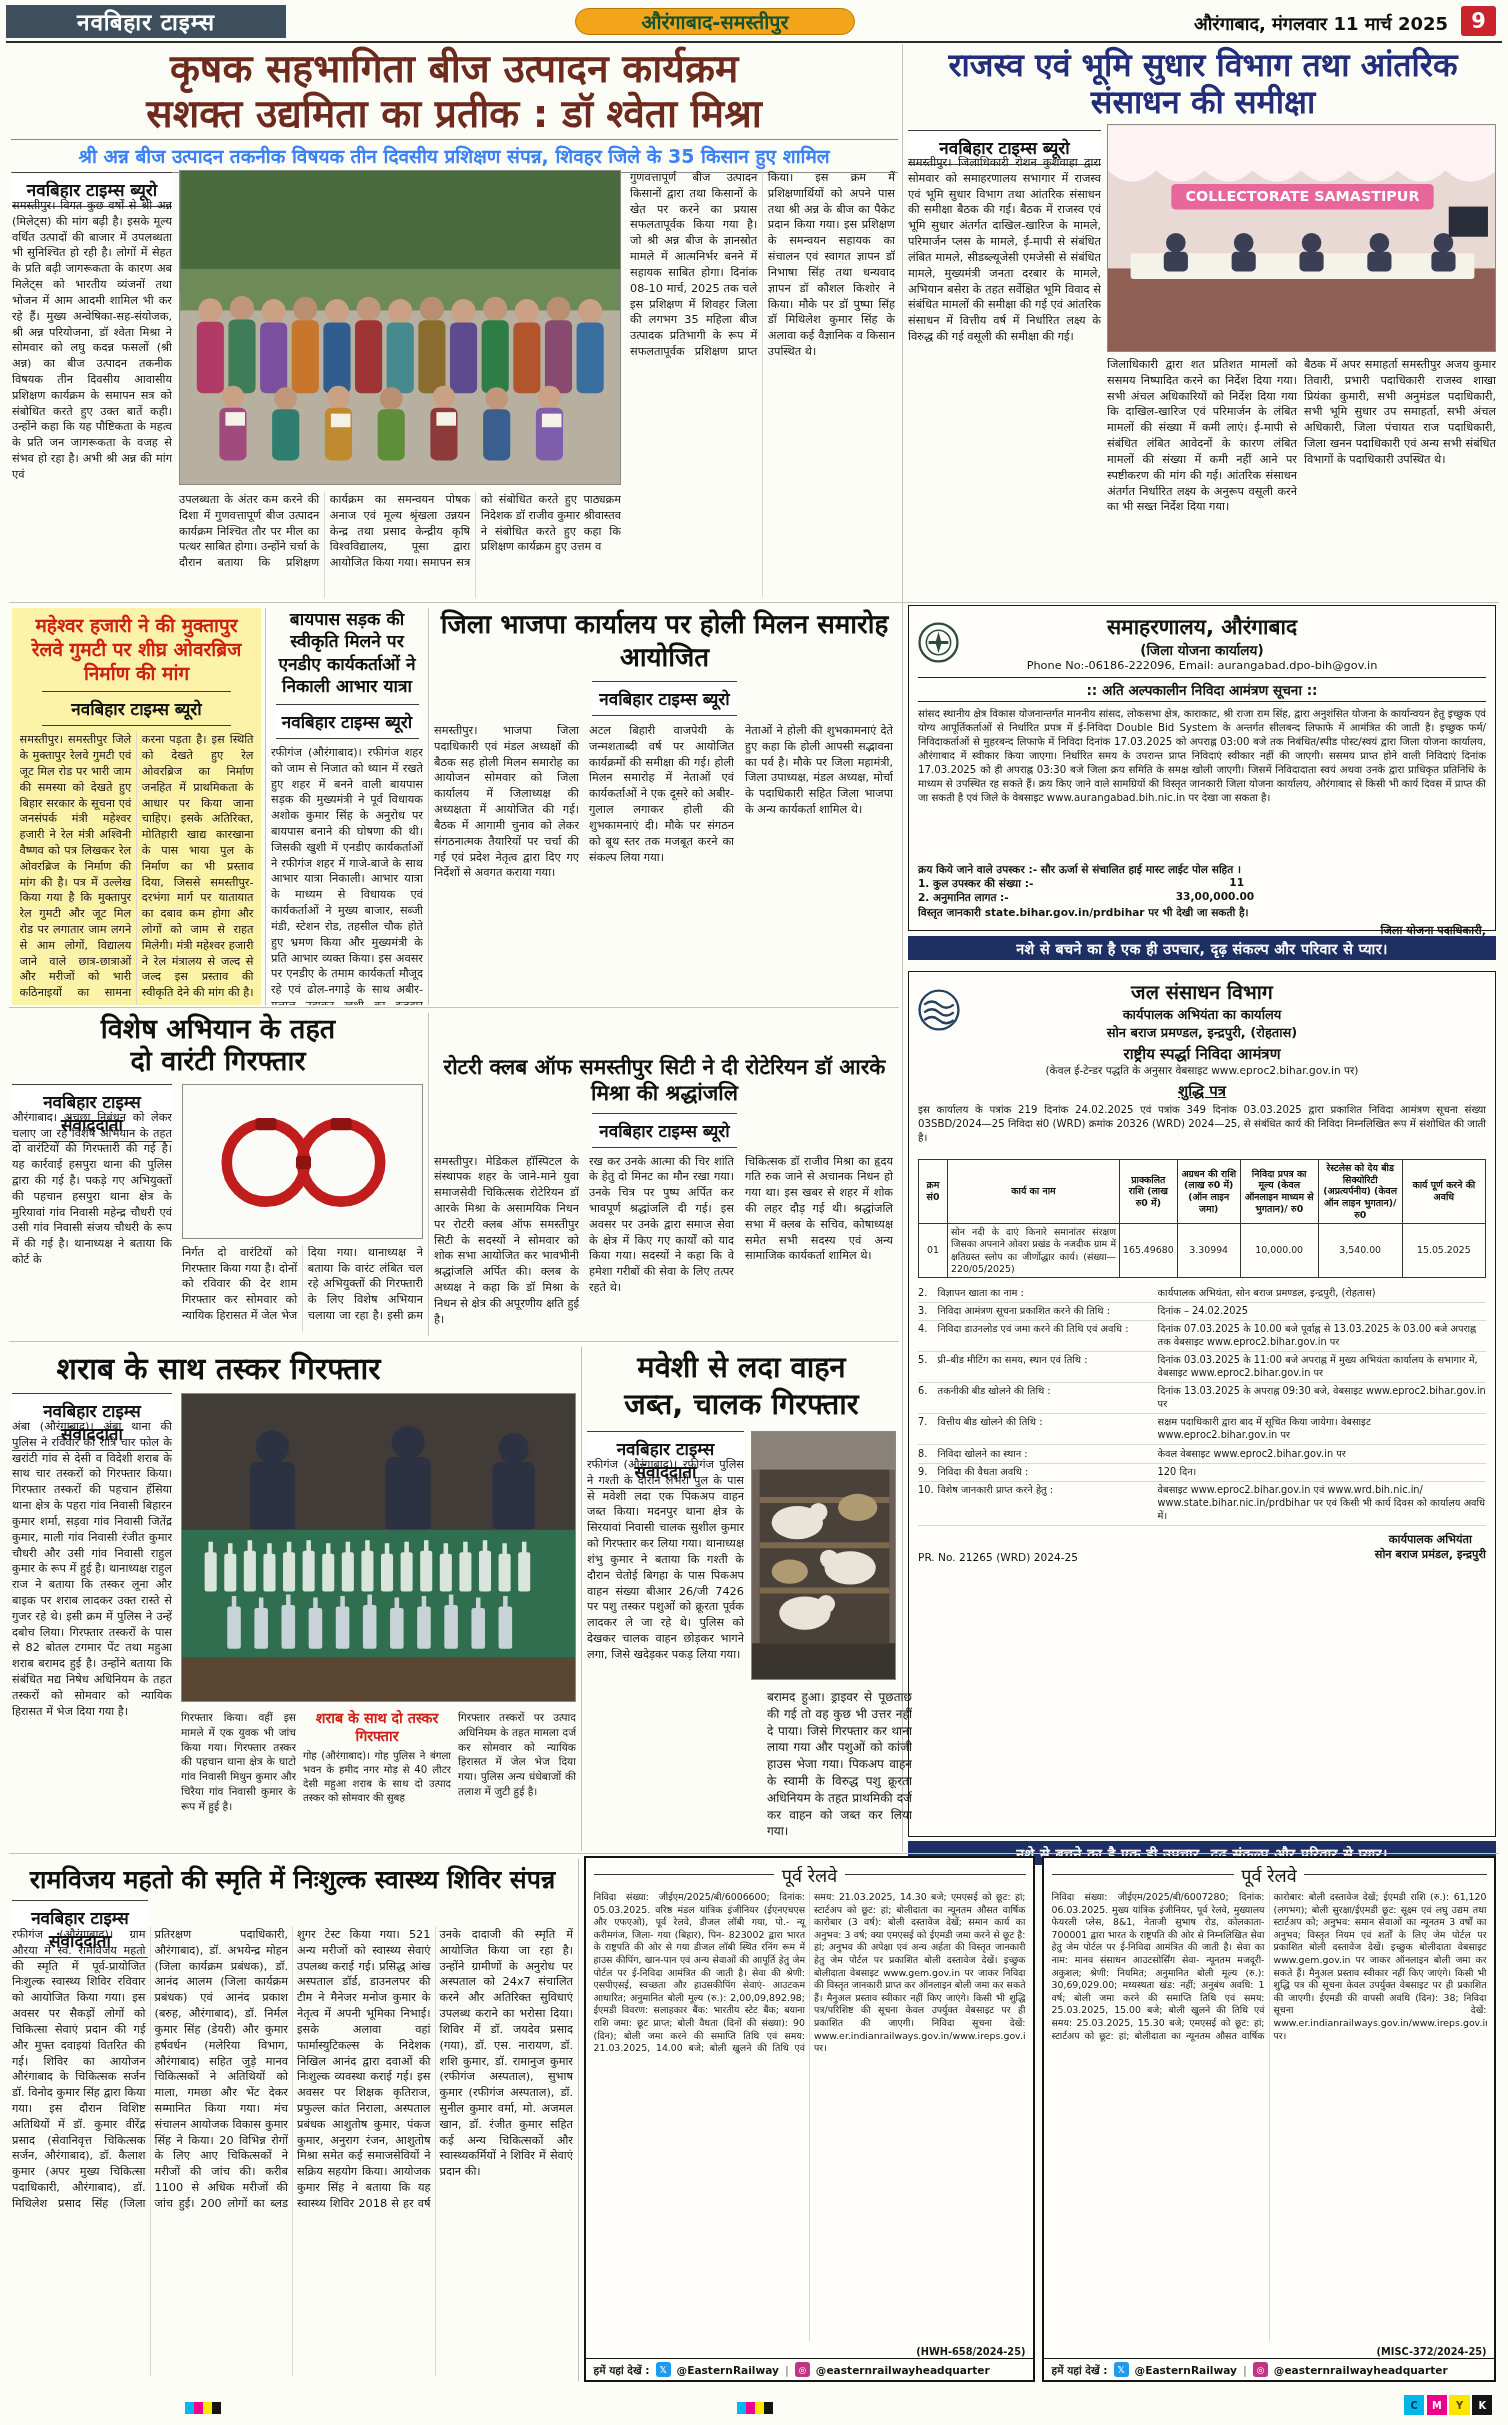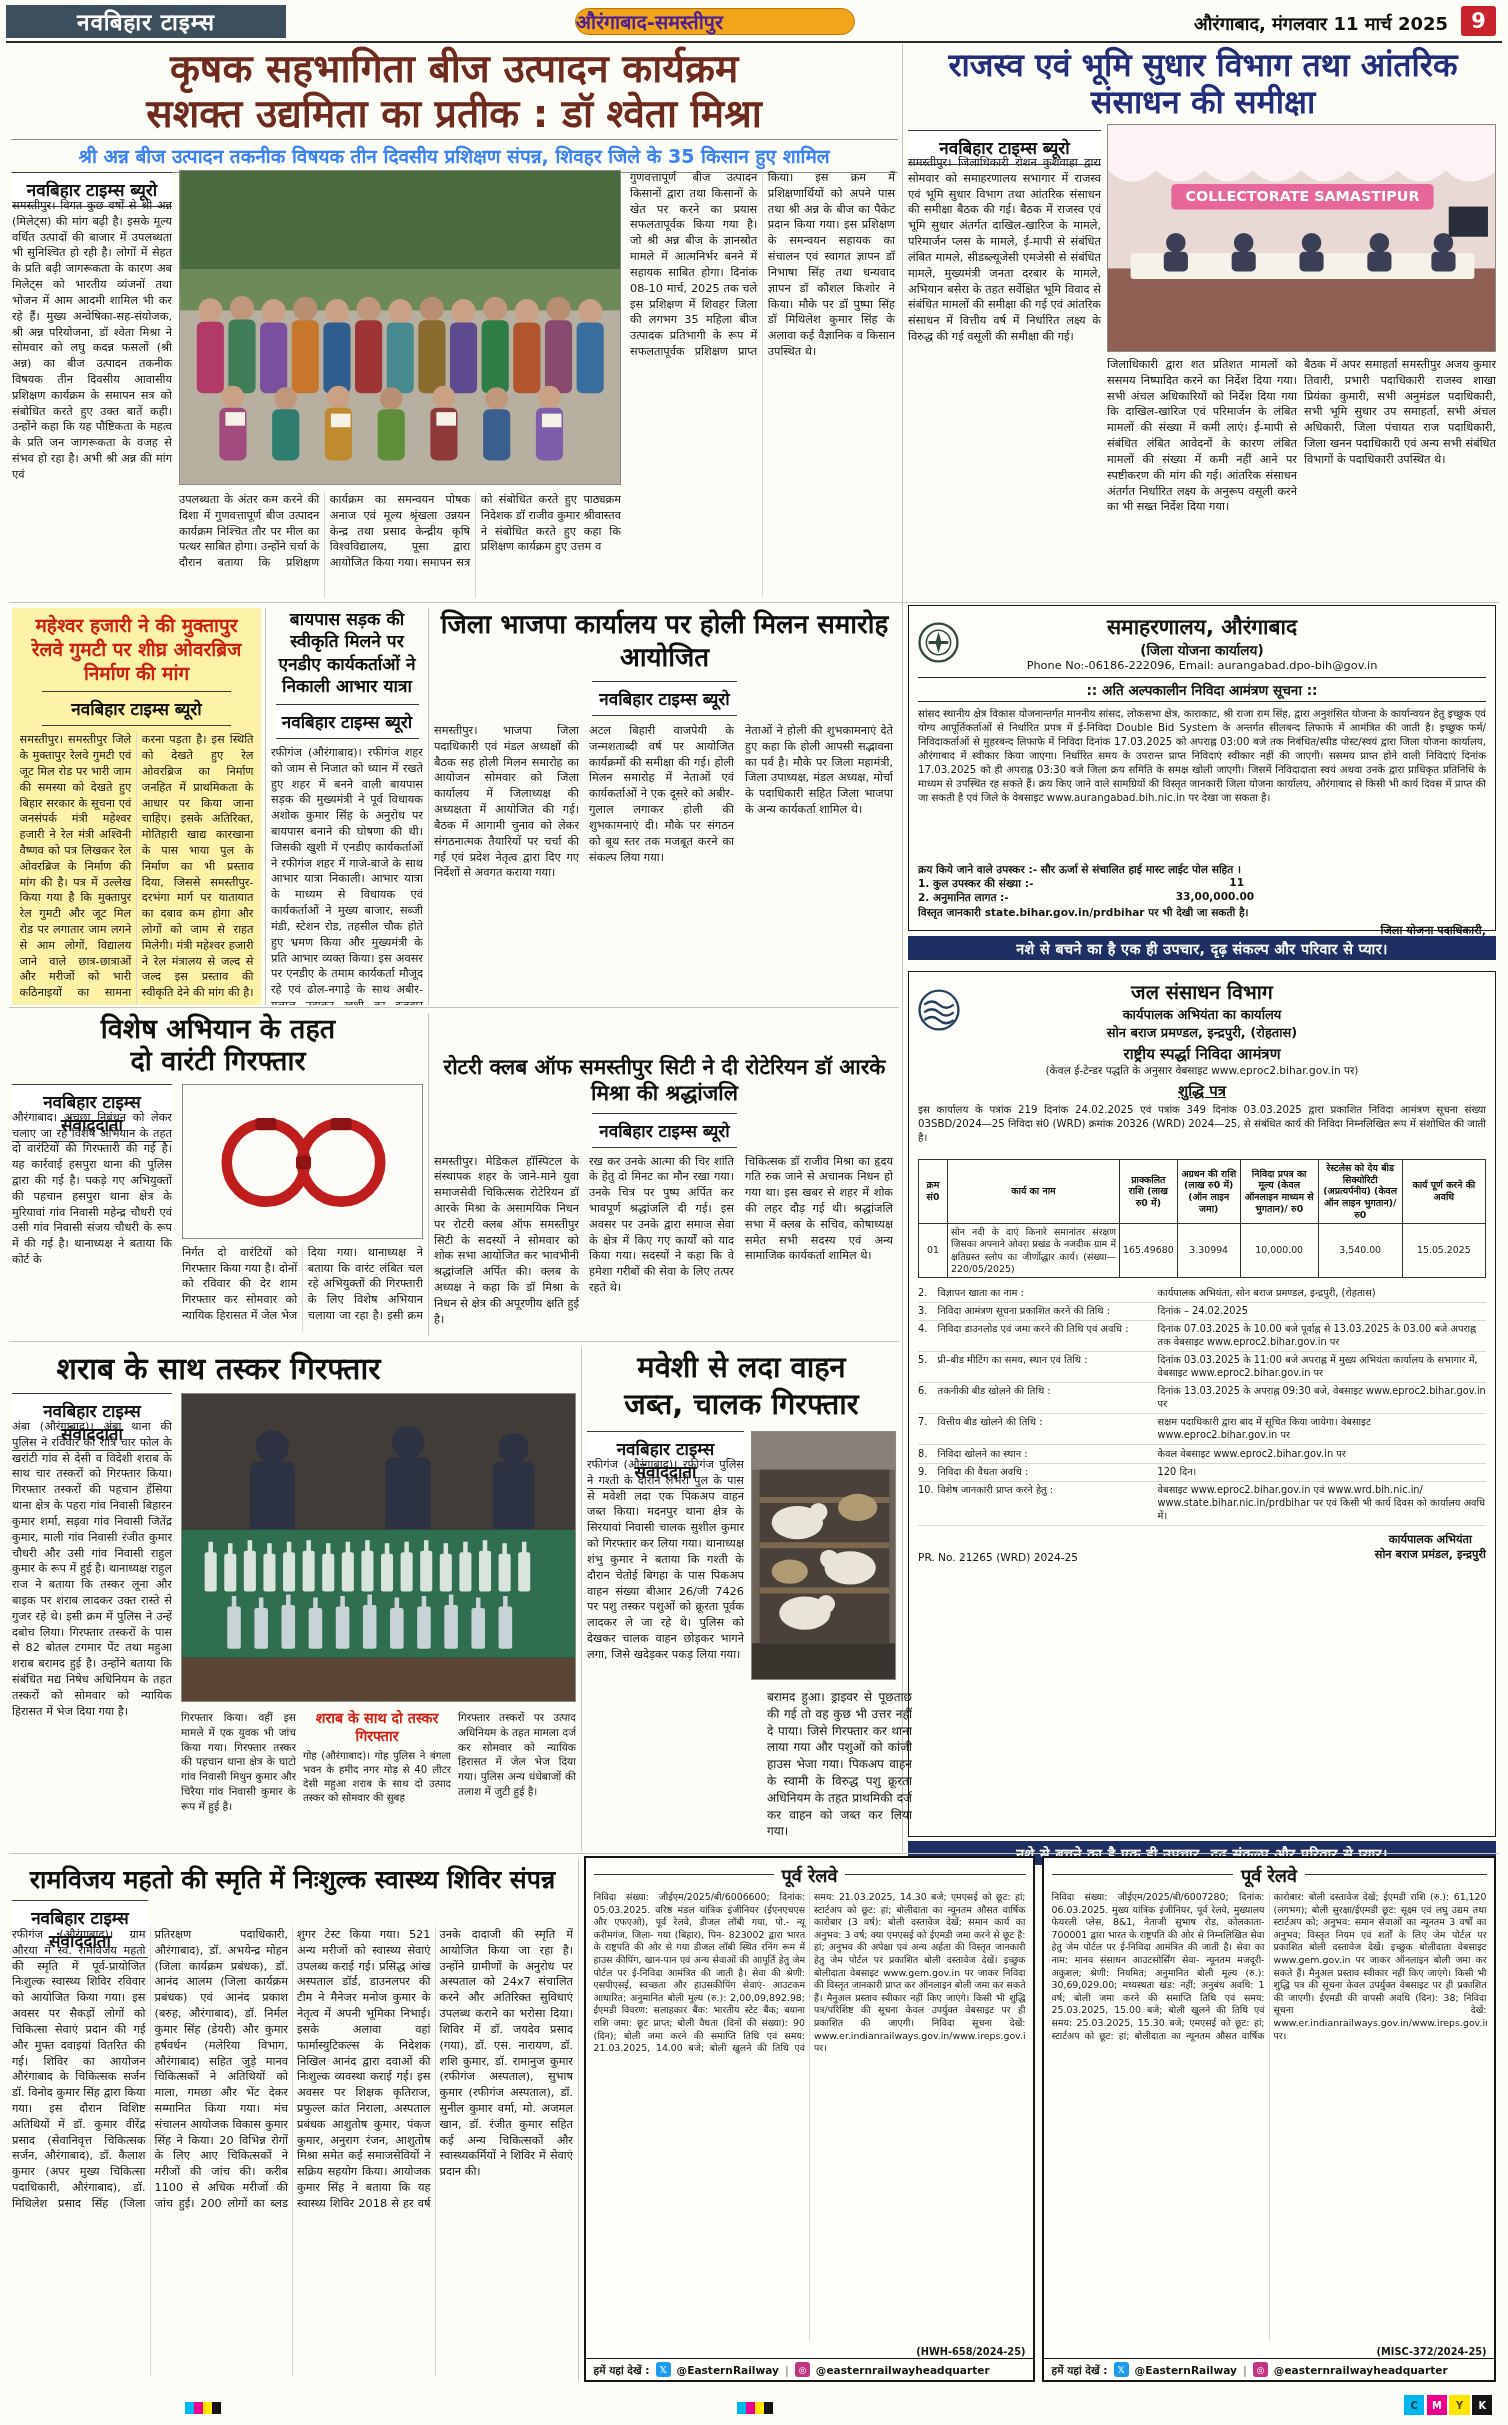--- a/index.html
+++ b/index.html
@@ -21,34 +21,34 @@
 .hrule2{position:absolute;height:1.5px;background:#2a2a2a}
 .slogan{background:#1d2f63;color:#fff;font-weight:bold;display:flex;align-items:center;justify-content:center;font-size:14.3px;letter-spacing:0.4px}
 .noticebox{border:1.5px solid #1b1b1b;background:#fffefb}
 .photo{overflow:hidden;background:#b9b9b2;border:0.8px solid #8a8a84}
 .headline-main{color:#6e2a1c;font-weight:bold;text-align:center}
 .headline-blue{color:#222e7a;font-weight:bold;text-align:center}
 .headline-red{color:#d01f14;font-weight:bold;text-align:center}
 .headline-black{color:#101010;font-weight:bold;text-align:center}
 .subhead-red{color:#3b82f6;font-weight:bold;text-align:center;border-top:0.8px solid #8a8a84;border-bottom:0.8px solid #8a8a84;padding:3px 0}
 .masthead{background:#3d4f5d;color:#fff;display:flex;align-items:center;justify-content:center;font-weight:bold;letter-spacing:0.8px}
-.edition-pill{background:#f2a41b;color:#4c1d95;font-weight:bold;display:flex;align-items:center;border-radius:15px;border:0.8px solid #b97700}
+.edition-pill{background:#f2a41b;color:#14532d;font-weight:bold;display:flex;align-items:center;justify-content:center;border-radius:15px;border:0.8px solid #b97700}
 .pagenum{background:#c9232e;color:#fff;font-weight:bold;display:flex;align-items:center;justify-content:center;border-radius:3px}
 .tender-table{width:100%;border-collapse:collapse;font-size:9.4px}
 .tender-table th,.tender-table td{border:0.8px solid #333;padding:2.3px 3px;vertical-align:middle}
 .tender-table th{font-weight:bold;text-align:center;line-height:1.25}
 .tender-table td{text-align:center;line-height:1.3}
 .t-items{font-size:9.8px;line-height:1.3}
 .t-item{display:grid;grid-template-columns:19.6px 220px 1fr;border-bottom:0.8px solid #d9d9d2;padding:2.3px 0}
 .t-item .lbl::after{content:" :"}
 .cap-title{color:#d01f14;font-weight:bold;text-align:center;font-size:14.3px;line-height:1.25}
 .rail-box{border:2.3px solid #141414;background:#fffefb}
 .rail-head{display:flex;align-items:center;gap:7.5px;padding:4.5px 7.5px 1.5px}
 .rail-head .line{flex:1;height:1.5px;background:#333}
-.rail-title{font-size:18px;font-weight:bold;white-space:nowrap}
+.rail-title{font-size:18px;font-weight:normal;white-space:nowrap}
 .rail-footer{display:flex;align-items:center;gap:6px;border-top:1.5px solid #141414;padding:3px 7.5px;font-size:10.6px;font-weight:bold}
 .sq-icon{display:inline-flex;width:15px;height:15px;border-radius:3px;align-items:center;justify-content:center;color:#fff;font-size:9px;font-weight:bold}
 .mark{display:inline-block}
 .cmyk-sq{width:20.4px;height:20.4px;display:inline-flex;align-items:center;justify-content:center;font-size:9.8px;font-weight:bold}
 </style>
 </head>
 <body>
 
 <div class="page">
 

